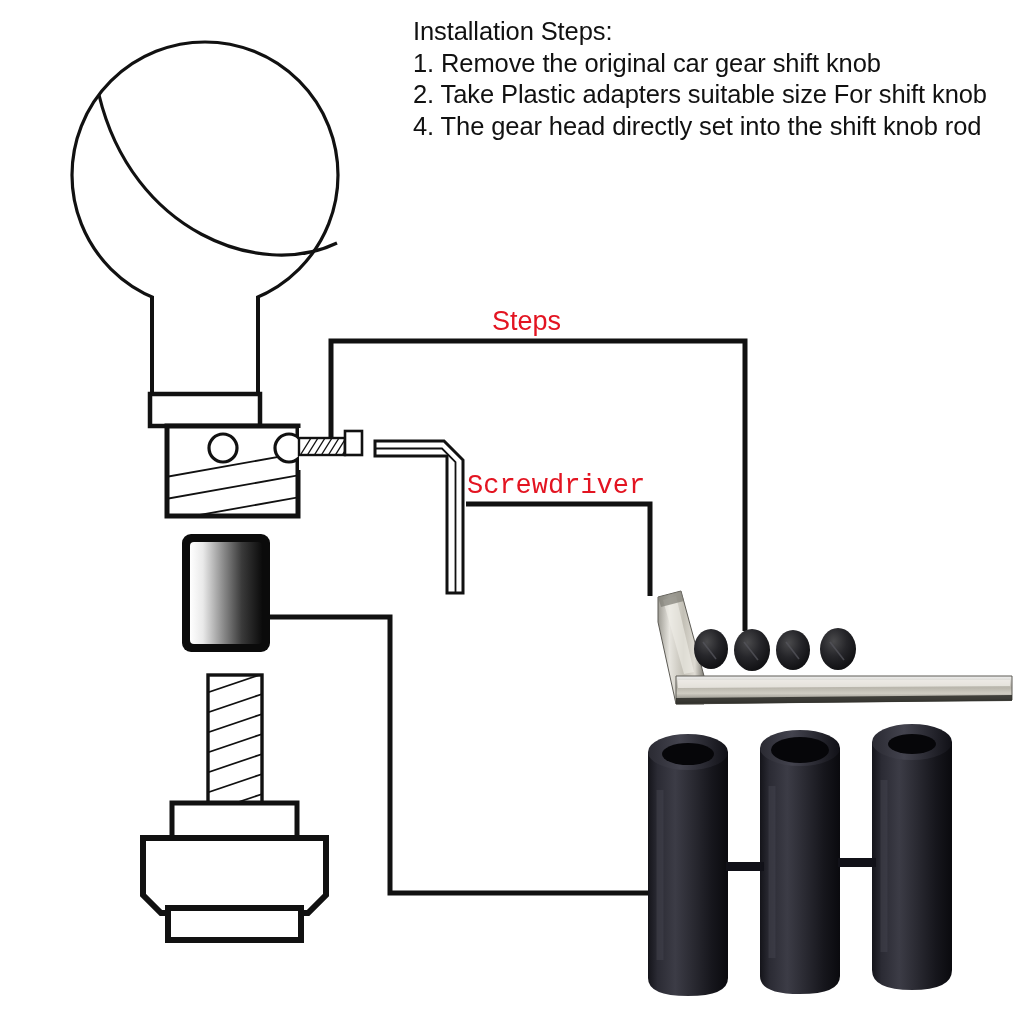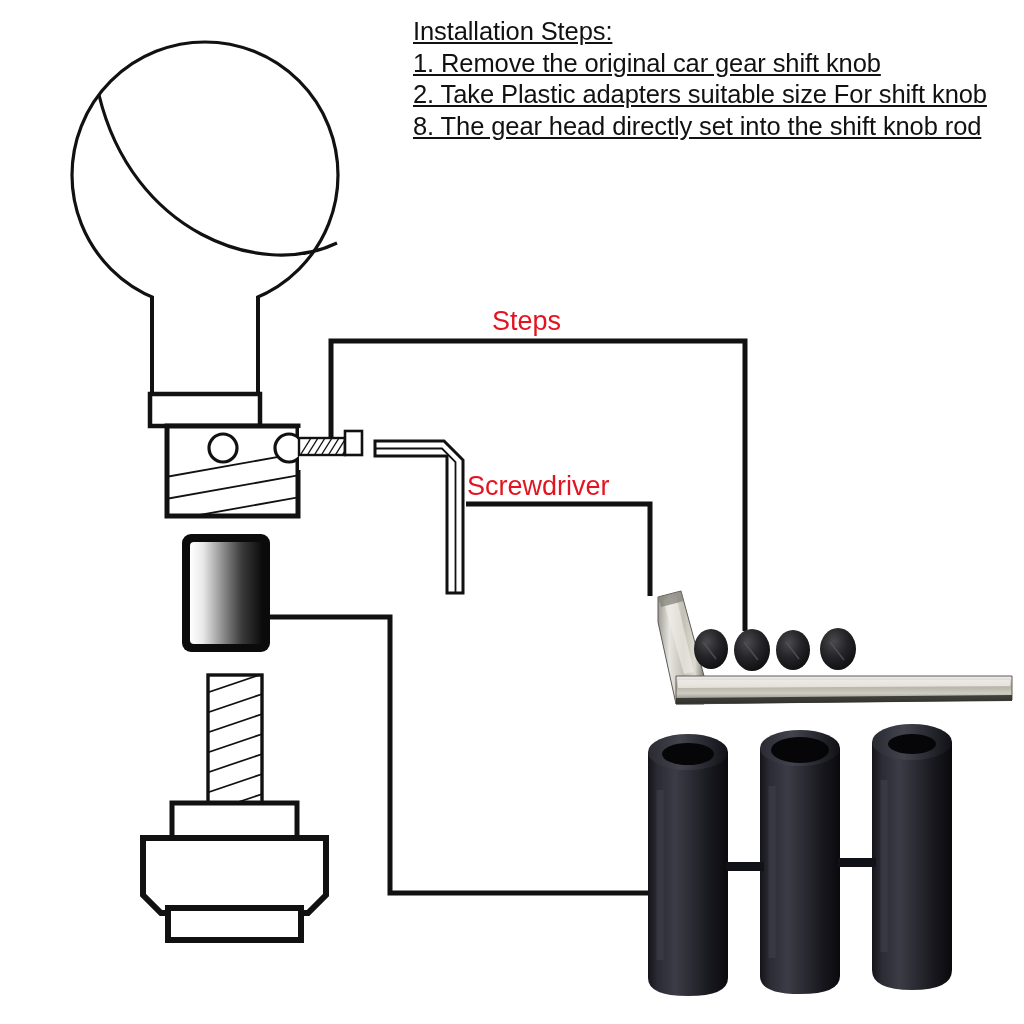--- a/index.html
+++ b/index.html
@@ -8,27 +8,27 @@
     font-family:"Liberation Sans", sans-serif;
     position:relative;
   }
   #stage{position:absolute;left:0;top:0;width:1024px;height:1024px;background:#fff;}
   #art{position:absolute;left:0;top:0;width:1024px;height:1024px;}
   .instr{
     position:absolute;left:413px;top:16px;width:612px;
     font-size:25.5px;line-height:31.5px;color:#111111;
     letter-spacing:-0.1px;white-space:nowrap;
   }
-  .instr div{height:31.5px;text-decoration:underline;}
+  .instr div{height:31.5px;}
   .lbl{
     position:absolute;color:#e31421;font-size:27px;line-height:27px;
     white-space:nowrap;
   }
   #lbl-screw{left:492px;top:308px;}
-  #lbl-driver{left:467px;top:473px;}
+  #lbl-driver{left:467px;top:473px;font-family:Liberation Mono, monospace;}
   #lbl-adapters{left:408px;top:857px;}
 </style>
 </head>
 <body>
 
 <div id="stage">
 
   <svg id="art" viewBox="0 0 1024 1024">
     <defs>
       <linearGradient id="sleeveGrad" x1="0" y1="0" x2="1" y2="0">
@@ -219,19 +219,19 @@
 
       <rect x="726" y="862" width="38" height="9" fill="#111118"></rect>
       <rect x="838" y="858" width="38" height="9" fill="#111118"></rect>
     </g>
   </svg>
 
   <div class="instr">
     <div>Installation Steps:</div>
     <div>1. Remove the original car gear shift knob</div>
     <div>2. Take Plastic adapters suitable size For shift knob</div>
-    <div>8. The gear head directly set into the shift knob rod</div>
+    <div>4. The gear head directly set into the shift knob rod</div>
   </div>
 
   <div class="lbl" id="lbl-screw">Steps</div>
   <div class="lbl" id="lbl-driver">Screwdriver</div>
 
 </div>
 
 </body></html>

